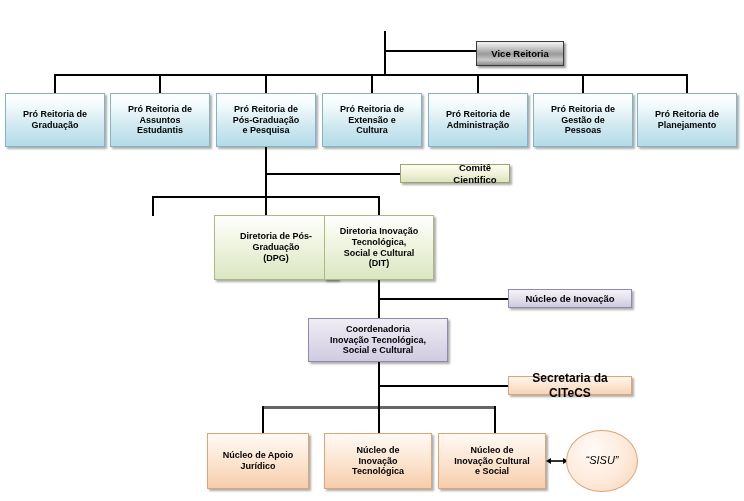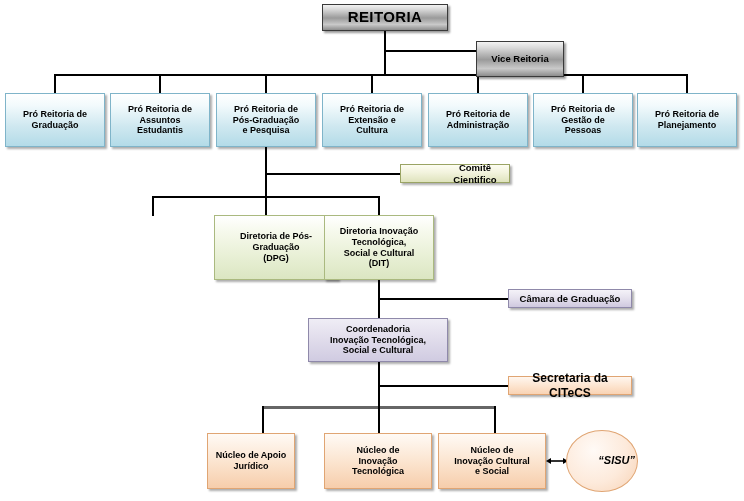--- a/index.html
+++ b/index.html
@@ -25,21 +25,21 @@
   }
   .node .txt{display:block;padding:0 2px;white-space:pre-line;}
 
   
   .gray{
     border:1px solid #3a3a3a;
     background:linear-gradient(180deg,#f3f3f3 0%,#d8d8d8 18%,#9a9a9a 52%,#c9c9c9 78%,#8d8d8d 100%);
     box-shadow:2px 2px 2px rgba(0,0,0,.40);
   }
   #reitoria{left:322px;top:4px;width:126px;height:27px;font-size:15px;letter-spacing:.4px;}
-  #vice-reitoria{left:476px;top:41px;width:88px;height:36px;font-size:9.5px;}
+  #vice-reitoria{left:476px;top:41px;width:88px;height:25px;font-size:9.5px;}
 
   
   .blue{
     border:1px solid #7fb4c9;
     background:linear-gradient(180deg,#ffffff 0%,#f2fafc 22%,#cfe8f0 62%,#b3dbe8 100%);
     box-shadow:2px 2px 2px rgba(0,0,0,.32);
     font-size:9px;
   }
   .row-pro{top:93px;width:100px;height:54px;}
 
@@ -83,21 +83,21 @@
   .row-nuc{top:433px;height:56px;font-size:9px;
     border:1px solid #e0a573;
     background:linear-gradient(180deg,#fffaf5 0%,#fbe3cd 55%,#f6cdab 100%);
     box-shadow:2px 2px 2px rgba(0,0,0,.32);}
 
   
   #sisu{
     left:566px;top:430px;width:72px;height:62px;border-radius:50%;
     border:1px solid #e0a573;
     background:radial-gradient(circle at 38% 32%,#fffaf6 0%,#fdeadb 55%,#f7d2b4 100%);
-    font-style:italic;font-size:11px;font-weight:bold;justify-content:flex-end;
+    font-style:italic;font-size:11px;font-weight:normal;
   }
 
   
   #sisu-arrow{position:absolute;left:546px;top:455px;width:22px;height:12px;}
 </style>
 </head>
 <body>
 
 <div id="canvas">
 
@@ -136,23 +136,20 @@
   <div class="ln lnv" style="left:262px;top:406px;height:28px;"></div>
   <div class="ln lnv" style="left:378px;top:406px;height:28px;"></div>
   <div class="ln lnv" style="left:494px;top:406px;height:28px;"></div>
 
   <svg id="sisu-arrow" viewBox="0 0 22 12">
     <line x1="4" y1="6" x2="18" y2="6" stroke="#000" stroke-width="1.6"></line>
     <polygon points="0,6 5,3 5,9" fill="#000"></polygon>
     <polygon points="22,6 17,3 17,9" fill="#000"></polygon>
   </svg>
 
-  <div class="node gray" id="reitoria">
-    <span class="txt">REITORIA</span>
-  </div>
 
   <div class="node gray" id="vice-reitoria">
     <span class="txt">Vice Reitoria</span>
   </div>
 
   <div class="node blue row-pro" style="left:5px;">
     <span class="txt">Pró Reitoria de
 Graduação</span>
   </div>
   <div class="node blue row-pro" style="left:110px;">
@@ -194,34 +191,34 @@
 (DPG)</span>
   </div>
   <div class="node green row-dir" style="left:324px;width:110px;">
     <span class="txt">Diretoria Inovação
 Tecnológica,
 Social e Cultural
 (DIT)</span>
   </div>
 
   <div class="node purple" id="camara">
-    <span class="txt">Câmara de Graduação</span>
+    <span class="txt">Núcleo de Inovação</span>
   </div>
 
   <div class="node purple" id="coordenadoria">
     <span class="txt">Coordenadoria
 Inovação Tecnológica,
 Social e Cultural</span>
   </div>
 
   <div class="node orange" id="secretaria">
     <span class="txt">Secretaria da CITeCS</span>
   </div>
 
-  <div class="node row-nuc" style="left:207px;width:88px;">
+  <div class="node row-nuc" style="left:207px;width:102px;">
     <span class="txt">Núcleo de Apoio
 Jurídico</span>
   </div>
   <div class="node row-nuc" style="left:324px;width:108px;">
     <span class="txt">Núcleo de
 Inovação
 Tecnológica</span>
   </div>
   <div class="node row-nuc" style="left:438px;width:108px;">
     <span class="txt">Núcleo de

